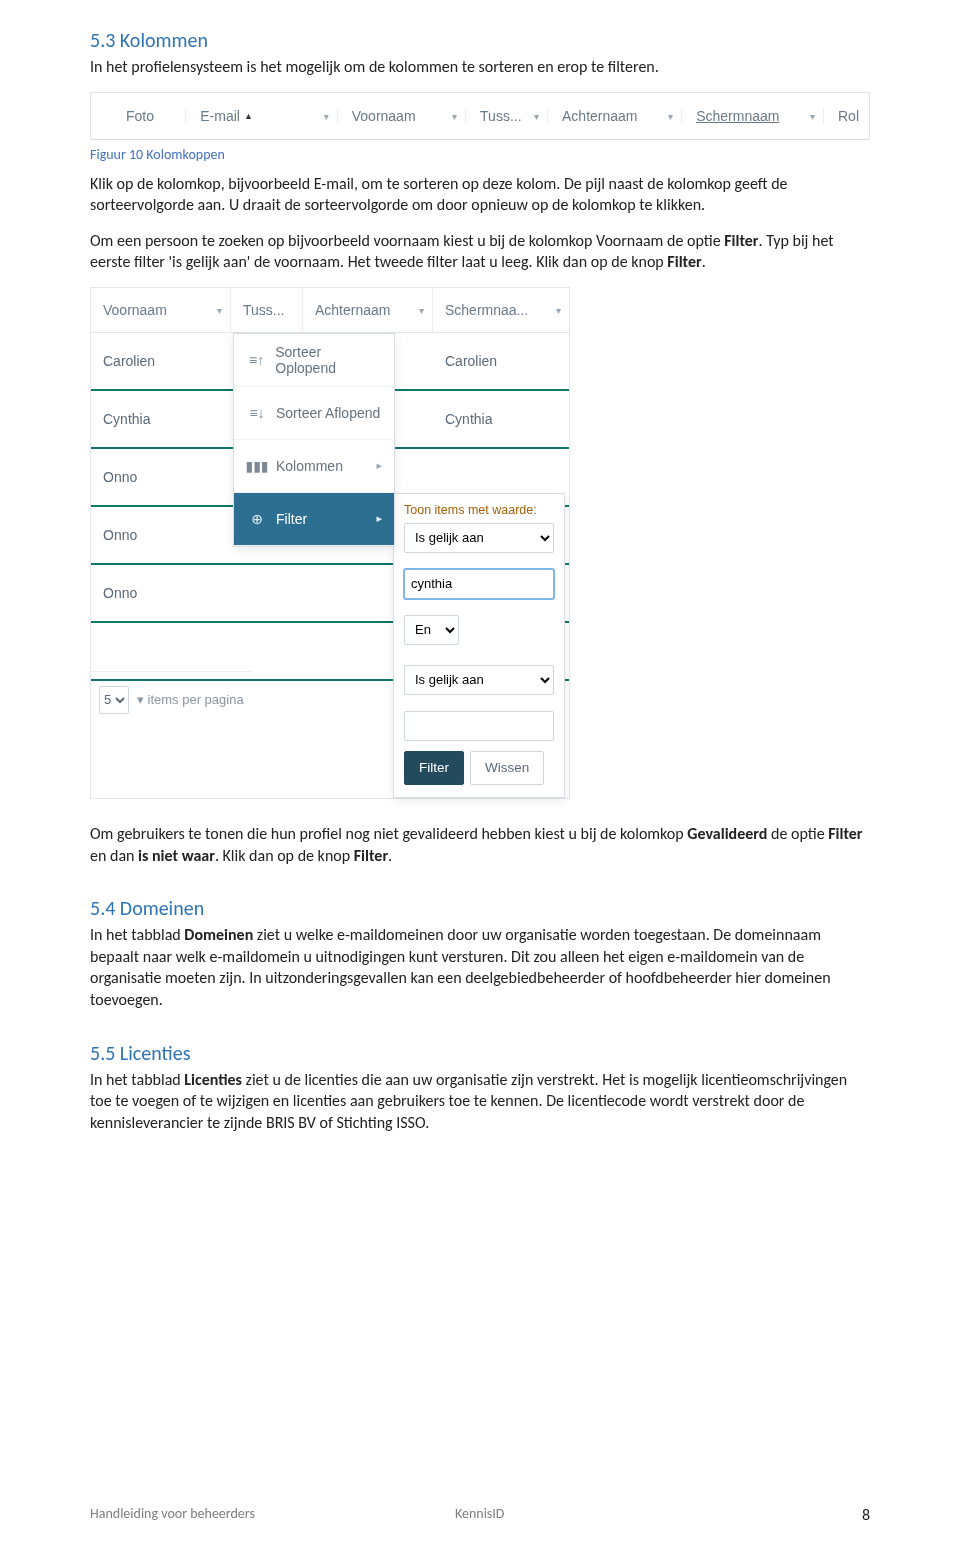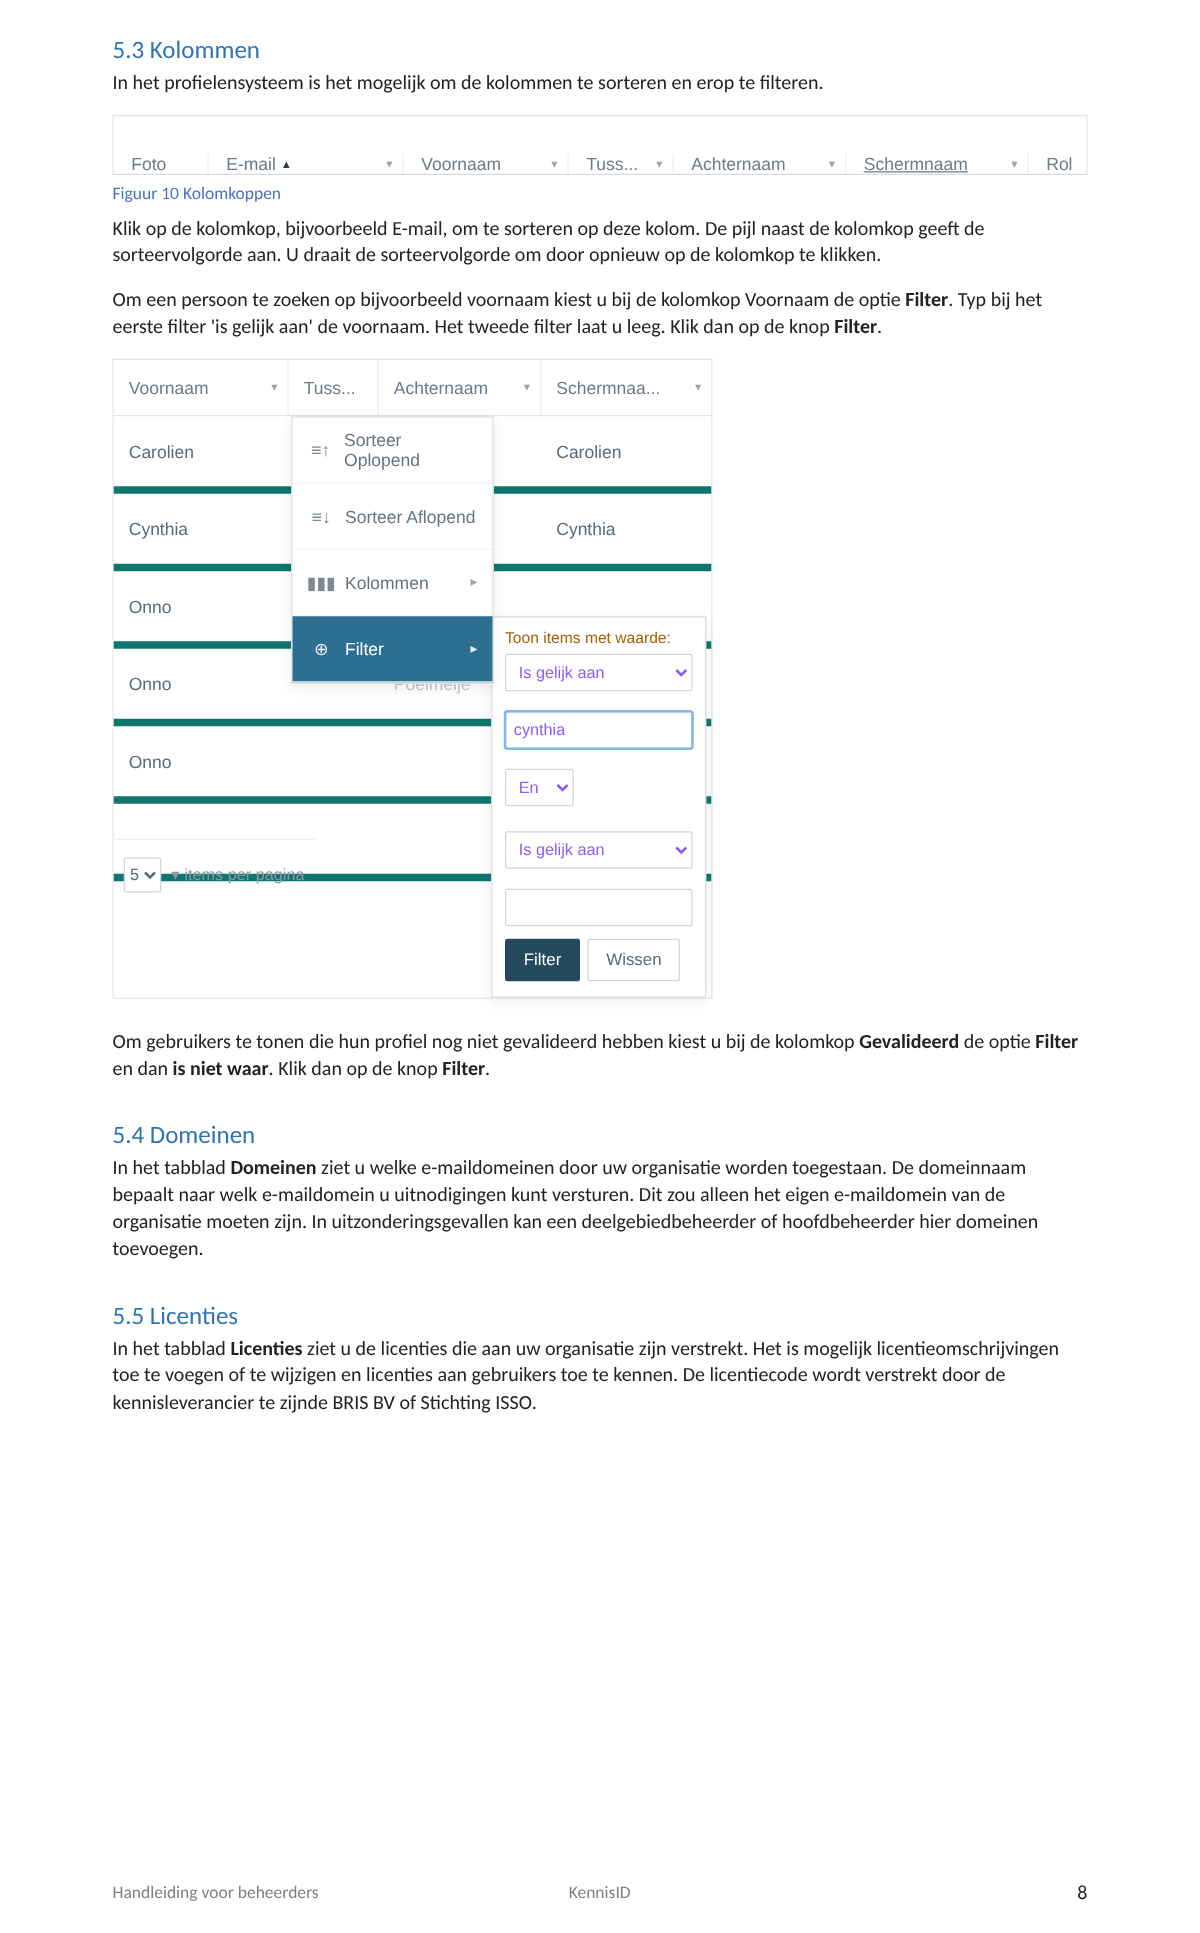--- a/index.html
+++ b/index.html
@@ -37,24 +37,25 @@
   b { font-weight: 700; }
 
   
   .grid1 {
     border: 1px solid #e1e3e6;
     border-bottom: 1px solid #d7dade;
     background:#fff;
     margin: 6px 0 4px 0;
     height: 46px;
     display: flex;
-    align-items: flex-end;
+    align-items: center;
     font-size: 14px;
     color: #6b7a88;
     font-family: "Segoe UI", Arial, sans-serif;
+    padding-left: 21px;
   }
   .grid1 .col {
     display:flex;
     align-items:center;
     padding: 0 10px 0 14px;
     border-right: 1px solid #eceef0;
     position:relative;
     box-sizing:border-box;
   }
   .grid1 .col:last-child { border-right: none; }
@@ -93,21 +94,21 @@
     border-right:1px solid #eceef0;
     position:relative;
     box-sizing:border-box;
   }
   .grid2 .head .hcol:last-child{border-right:none;}
   .grid2 .rows {
     position:relative;
   }
   .grid2 .row {
     height:56px;
-    border-bottom:6px solid #0f766e;
+    border-bottom:2px solid #0f766e;
     display:flex;
     align-items:center;
   }
   .grid2 .row .cell {
     box-sizing:border-box;
     padding:0 12px;
     height:100%;
     display:flex; align-items:center;
   }
   .c-voor {width:140px;}
@@ -158,21 +159,21 @@
     padding:8px 10px 12px 10px;
     box-sizing:border-box;
     font-size:13px;
     color:#66737f;
   }
   .fpanel label{ font-size:12.5px; color:#a16207; }
   .fpanel select, .fpanel input[type="text"]{
     width:100%; box-sizing:border-box;
     border:1px solid #cfd5da; border-radius:2px;
     height:30px; padding:4px 6px;
-    font-family:inherit; font-size:13px; color:#8b5cf6;
+    font-family:inherit; font-size:13px; color:#000000;
     background:#fff;
     margin:6px 0 10px 0;
   }
   .fpanel select.small{ width:55px; }
   .fpanel .highlight{
     outline:2px solid #7fb7e8;
     outline-offset:-1px;
   }
   .fpanel .btns {display:flex; gap:6px;}
   .fpanel button{

